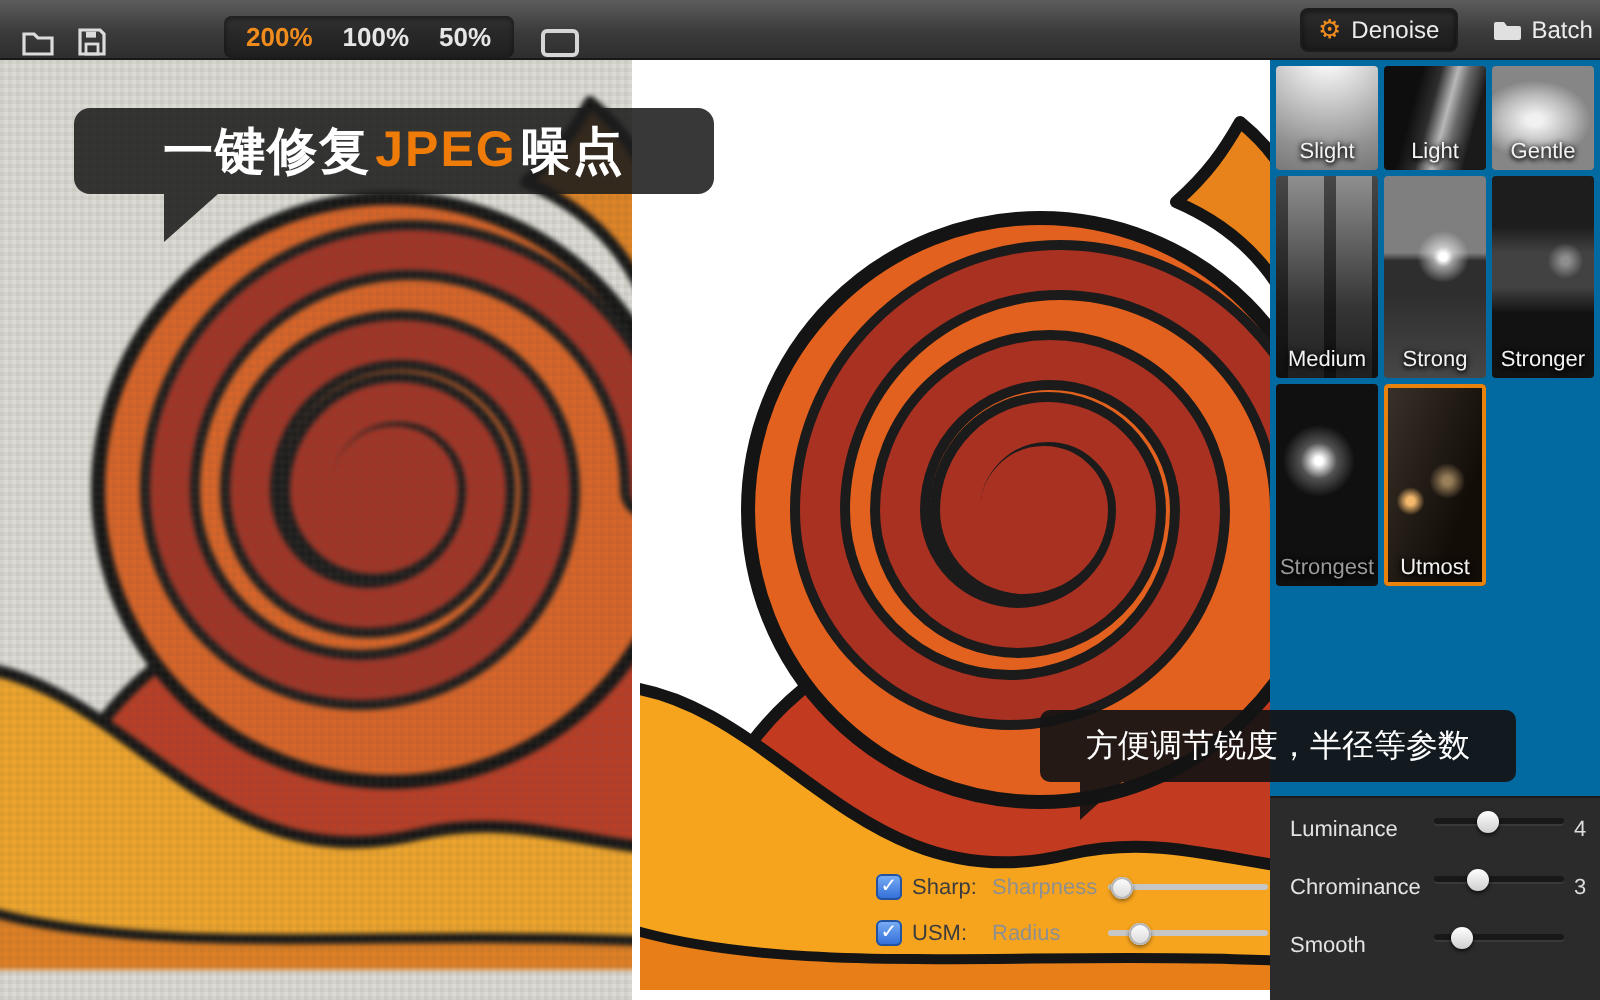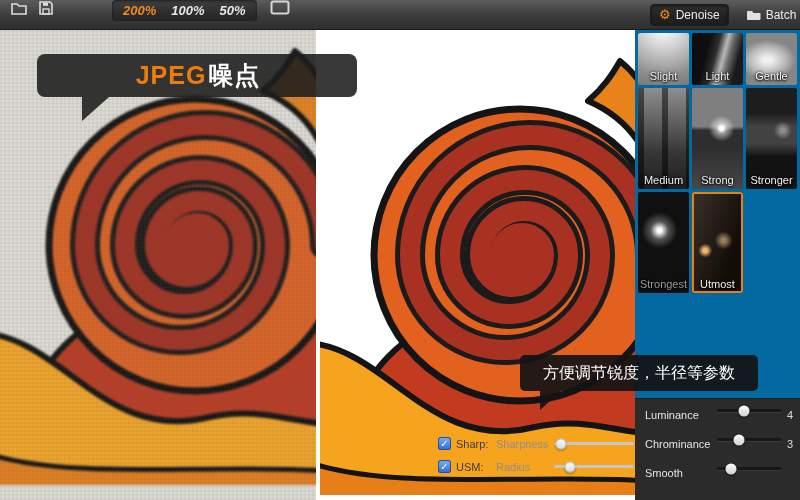--- a/index.html
+++ b/index.html
@@ -8,21 +8,21 @@
     background:#222; font-family:"Liberation Sans", sans-serif;
     -webkit-font-smoothing:antialiased;
   }
   #app { position:absolute; inset:0; width:800px; height:500px; }
 
   
   .toolbar {
     position:absolute; left:0; top:0; width:635px; height:30px; box-sizing:border-box;
     background:linear-gradient(#5c5c5c, #3b3b3b 55%, #2e2e2e);
     border-bottom:1px solid #191919;
-    display:flex; align-items:flex-start; z-index:5;font-style:italic;
+    display:flex; align-items:flex-end; z-index:5;
   }
   .tool-icon { margin-left:10px; display:flex; align-items:center; cursor:pointer; }
   .zoom-group {
     margin-left:58px; display:flex; align-items:center; gap:15px;
     background:rgba(0,0,0,.30); border-radius:4px; padding:3px 11px;
     box-shadow:inset 0 1px 3px rgba(0,0,0,.55);
   }
   .zoom-btn { font-size:13px; font-weight:bold; color:#e6e6e6; cursor:pointer; }
   .zoom-btn.active { color:#f08c1e; }
   .fit-btn { margin-left:13px; display:flex; align-items:center; cursor:pointer; }
@@ -203,20 +203,21 @@
     <div class="noise"></div>
   </div>
 
   <div class="pane pane-right">
     <svg class="snail" viewBox="0 0 400 470">
       <use href="#snail-art"></use>
     </svg>
   </div>
 
   <div class="bubble1">
+    <span>一键修复</span>
     <span class="hl">JPEG</span>
     <span>噪点</span>
   </div>
   <div class="bubble2">
     <span>方便调节锐度，半径等参数</span>
   </div>
 
   <div class="ctrl">
     <div class="c-row">
       <span class="cb">✓</span>

